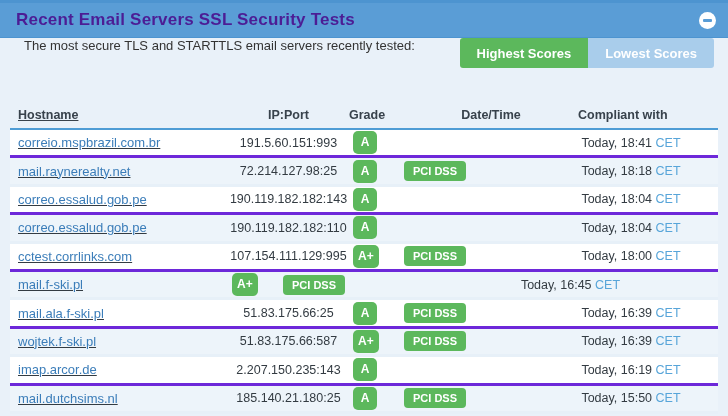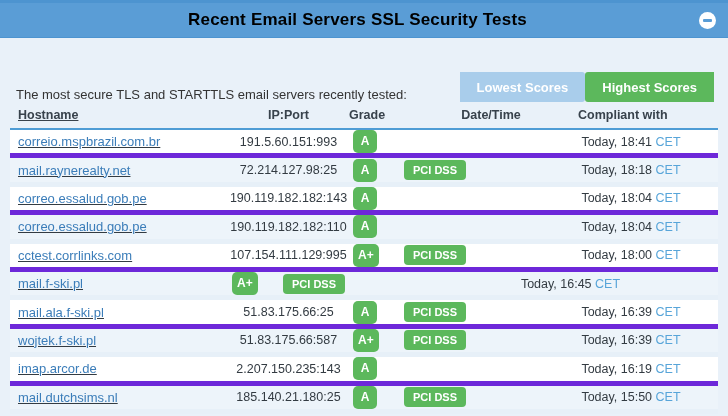--- a/index.html
+++ b/index.html
@@ -27,39 +27,39 @@
   
   .panel-header {
     height: 38px;
     background: var(--header-blue);
     border-top: 3px solid var(--header-blue-dark);
     border-bottom: 1px solid var(--header-blue-dark);
     display: flex; align-items: center;
     padding: 0 10px 0 16px;
   }
   .panel-title {
-    color: #000000; font-size: 17px; font-weight: bold;
-    letter-spacing: 0.2px; flex: 1; text-align: center;
+    color: #4c1d95; font-size: 17px; font-weight: bold;
+    letter-spacing: 0.2px; flex: 1;
   }
   .collapse-btn {
     width: 17px; height: 17px; border-radius: 50%;
     background: #ffffff; position: relative; cursor: pointer;
     margin-right: 2px;
   }
   .collapse-btn::after {
     content: ""; position: absolute;
     left: 4px; right: 4px; top: 7px; height: 3px;
     background: var(--header-blue); border-radius: 1px;
   }
 
   
   .intro-row {
     height: 64px;
-    display: flex; align-items: flex-end;
-    padding: 0 14px 0 16px;
+    display: flex; align-items: flex-start;
+    padding: 0 14px 0 24px;
   }
   .intro-text { font-size: 13px; color: #333; flex: 1; }
   .btn-group { display: flex; }
   .btn {
     height: 30px; padding: 0 17px;
     border: none; cursor: pointer;
     color: #ffffff; font-size: 13px; font-weight: bold;
     font-family: "Liberation Sans", sans-serif;
   }
   .btn-green { background: var(--green); border-radius: 3px 0 0 3px; }
@@ -73,21 +73,21 @@
     border-bottom: 2px solid var(--underline-blue);
   }
   .th {
     font-size: 12.5px; font-weight: bold; color: var(--header-text);
   }
   .tbody { }
   .tr {
     display: flex; align-items: center;
     height: 28.4px;
     background: #ffffff;
-    border-bottom: 5px solid #6d28d9;
+    border-bottom: 3px solid #6d28d9;
   }
   .tr.striped { background: var(--stripe); border-bottom-color: #E7F0F8; }
   .td { font-size: 12.5px; color: var(--text-dark); }
 
   .col-host  { width: 218px; padding-left: 8px; overflow: hidden; white-space: nowrap; text-decoration: underline; }
   .col-ip    { width: 121px; text-align: center; }
   .col-grade { width: 55px; }
   .col-comp  { width: 140px; }
   .col-date  { flex: 1; text-align: center; white-space: nowrap; }
 
@@ -119,22 +119,22 @@
   <div class="panel-header">
     <div class="panel-title">Recent Email Servers SSL Security Tests</div>
     <div class="collapse-btn" title=""></div>
   </div>
 
   <div class="panel-body">
 
     <div class="intro-row">
       <div class="intro-text">The most secure TLS and STARTTLS email servers recently tested:</div>
       <div class="btn-group">
+        <button class="btn btn-green">Highest Scores</button>
         <button class="btn btn-blue">Lowest Scores</button>
-        <button class="btn btn-green">Highest Scores</button>
       </div>
     </div>
 
     <div class="table">
       <div class="thead">
         <div class="th col-host" style="padding-left:8px">Hostname</div>
         <div class="th col-ip">IP:Port</div>
         <div class="th col-grade">Grade</div>
         <div class="th col-date">Date/Time</div>
         <div class="th col-comp">Compliant with</div>

